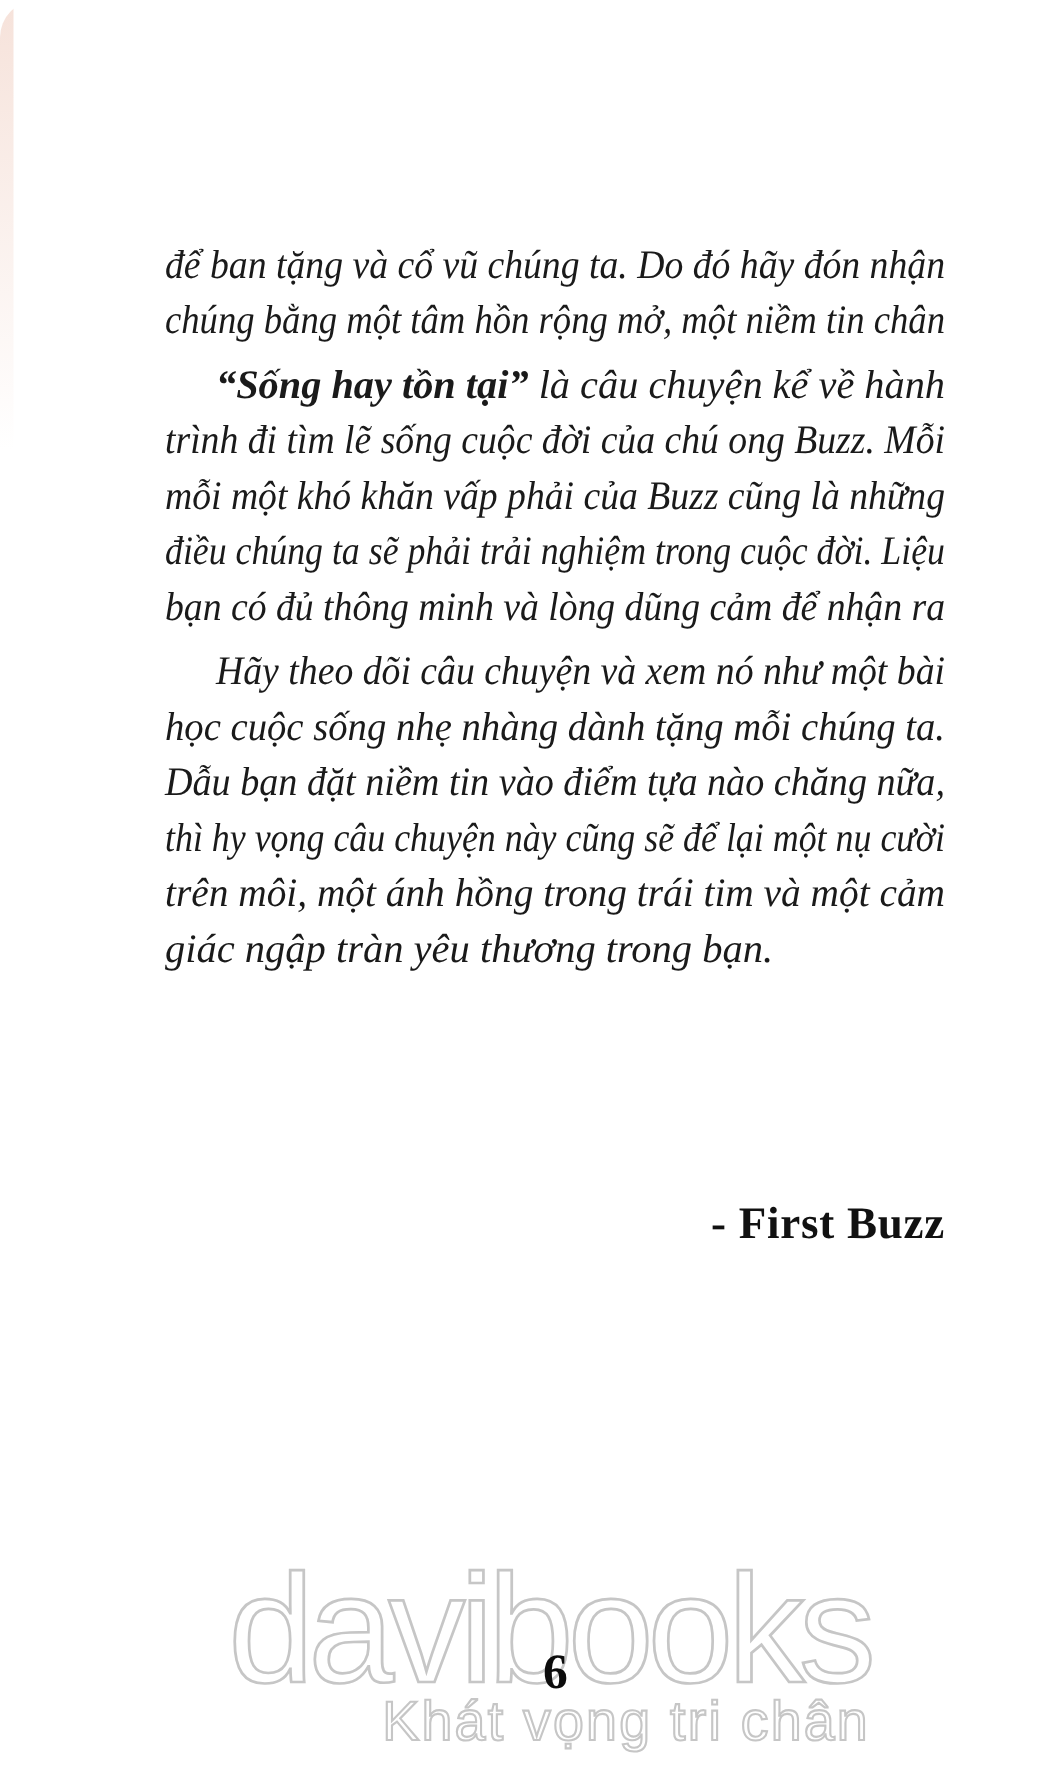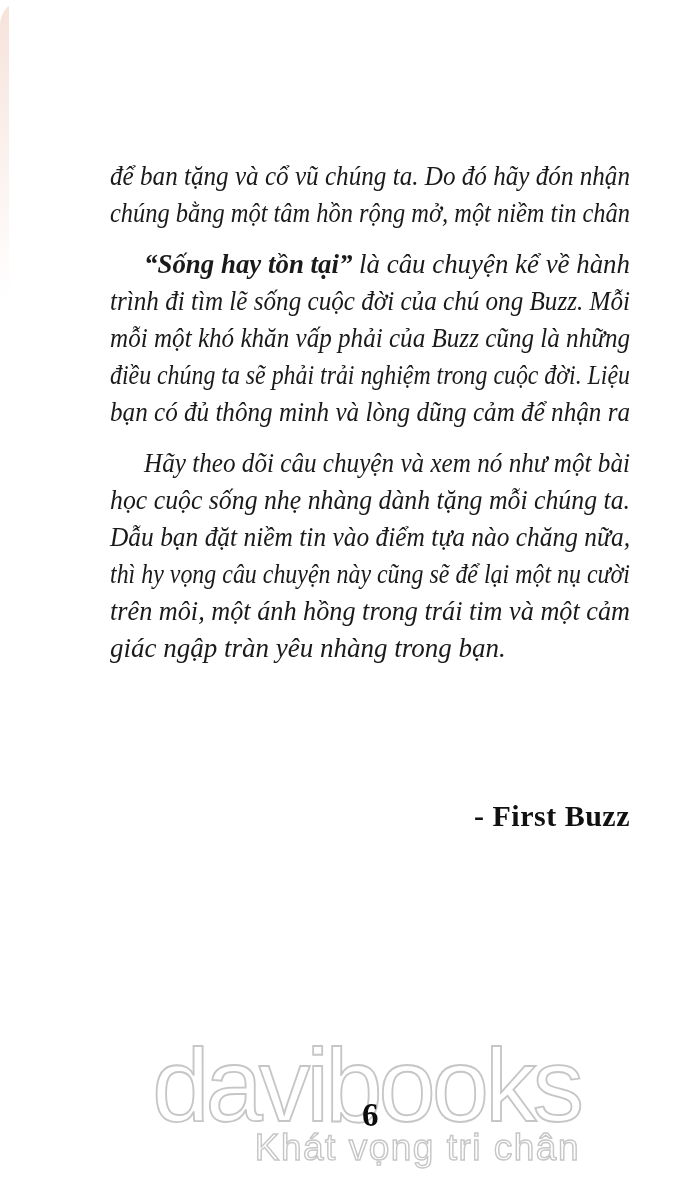--- a/index.html
+++ b/index.html
@@ -9,21 +9,21 @@
   }
   .edge-tint {
     position:absolute; left:0; top:0; width:9px; height:300px;
     background:linear-gradient(to bottom, var(--edge-tint,#f6e2da), rgba(255,255,255,0));
   }
   .text-block {
     position:absolute; left:110px; top:158px; width:520px;
     font-style:italic; font-size:27px; color:var(--text,#1a1a1a);
   }
   .para { margin:0; }
-  .para + .para { margin-top:14px; }
+  .para + .para { margin-top:6px; }
   .line { height:37px; line-height:37px; white-space:nowrap; }
   .line.indent { padding-left:34px; }
   .fit { display:inline-block; white-space:nowrap; transform-origin:0 50%; }
   .lead { font-weight:bold; }
   .signature {
     position:absolute; top:799px; right:70px;
     font-style:normal; font-weight:bold; font-size:30px; color:#111111;
     letter-spacing:0.5px;
   }
   .watermark-brand {
@@ -62,21 +62,21 @@
       <div class="line fitline"><span class="fit" style="transform: scaleX(0.883438);">điều chúng ta sẽ phải trải nghiệm trong cuộc đời. Liệu</span></div>
       <div class="line fitline"><span class="fit" style="transform: scaleX(0.930727);">bạn có đủ thông minh và lòng dũng cảm để nhận ra</span></div>
     </div>
 
     <div class="para">
       <div class="line fitline indent"><span class="fit" style="transform: scaleX(0.93176);">Hãy theo dõi câu chuyện và xem nó như một bài</span></div>
       <div class="line fitline"><span class="fit" style="transform: scaleX(0.955114);">học cuộc sống nhẹ nhàng dành tặng mỗi chúng ta.</span></div>
       <div class="line fitline"><span class="fit" style="transform: scaleX(0.941762);">Dẫu bạn đặt niềm tin vào điểm tựa nào chăng nữa,</span></div>
       <div class="line fitline"><span class="fit" style="transform: scaleX(0.885884);">thì hy vọng câu chuyện này cũng sẽ để lại một nụ cười</span></div>
       <div class="line fitline"><span class="fit" style="transform: scaleX(0.971537);">trên môi, một ánh hồng trong trái tim và một cảm</span></div>
-      <div class="line last">giác ngập tràn yêu nhàng trong bạn.</div>
+      <div class="line last">giác ngập tràn yêu thương trong bạn.</div>
     </div>
   </div>
 
   <div class="signature">- First Buzz</div>
 
   <div class="watermark-brand">davibooks</div>
   <div class="watermark-tagline">Khát vọng tri chân</div>
   <div class="page-number">6</div>
 </div>
 

